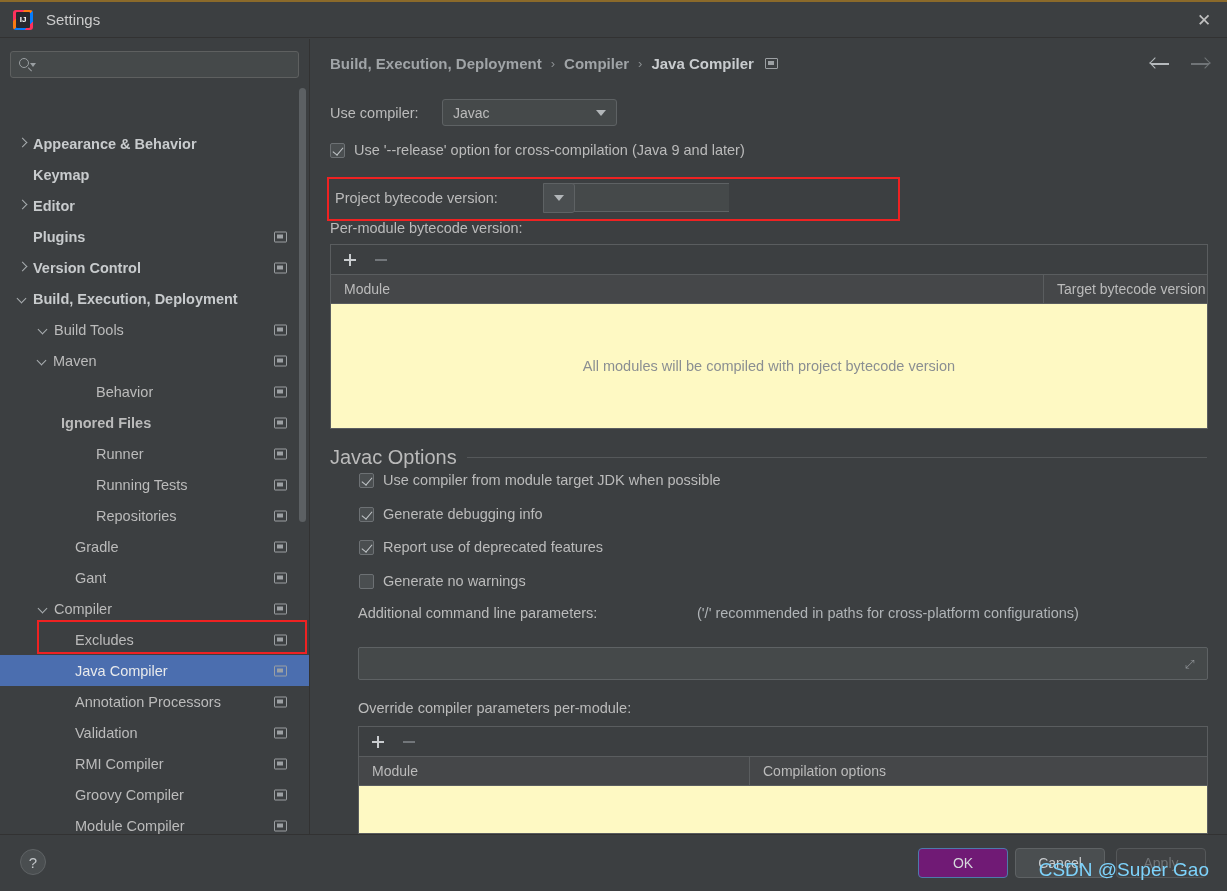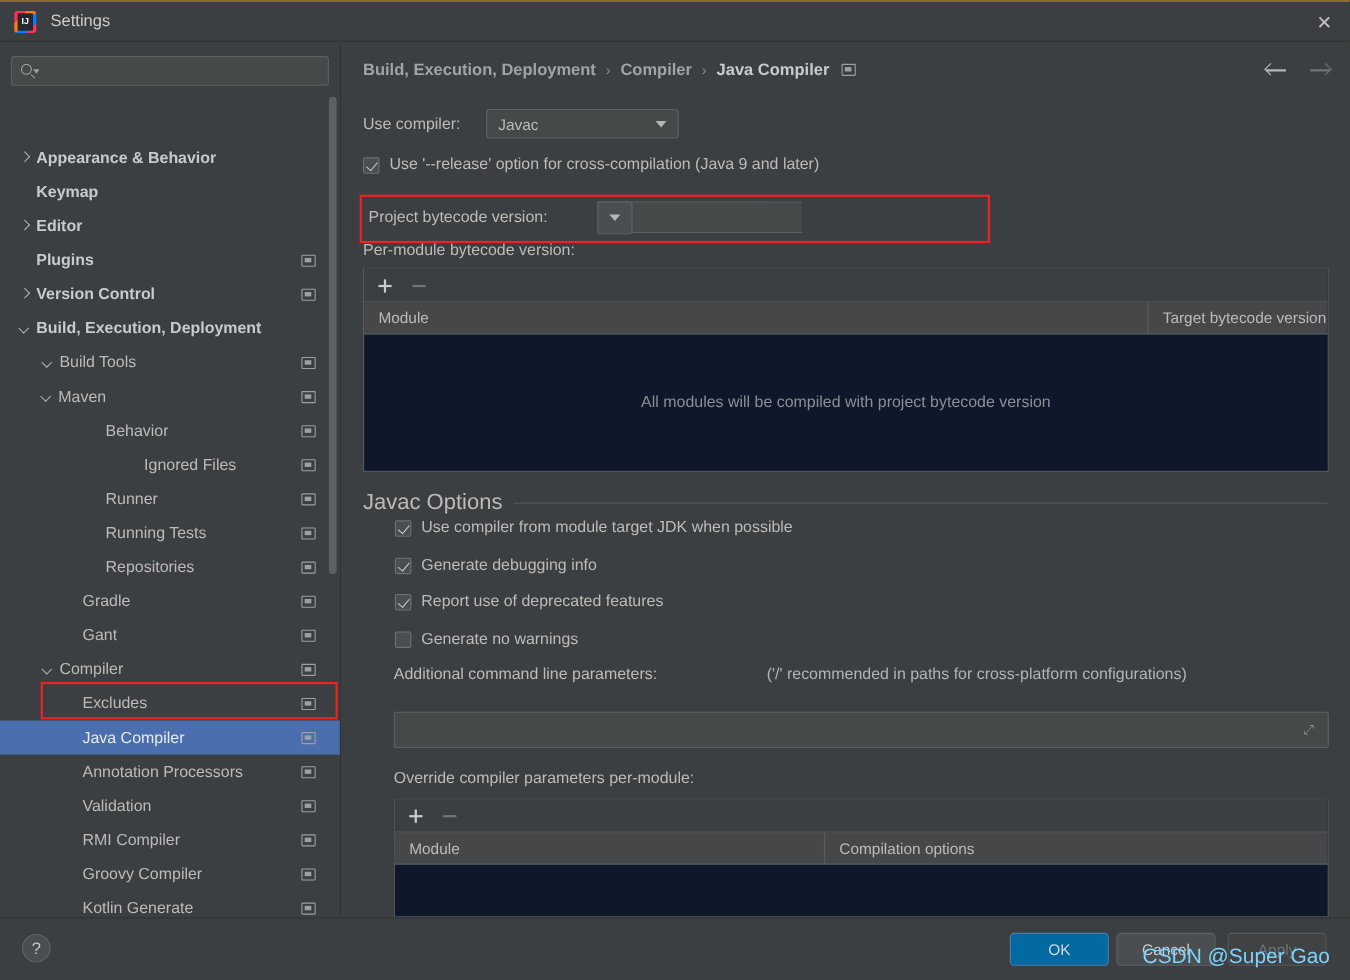--- a/index.html
+++ b/index.html
@@ -338,21 +338,21 @@
     width: 5px; height: 9px;
     border-right: 1.8px solid #c4c8cb;
     border-bottom: 1.8px solid #c4c8cb;
     transform: rotate(40deg);
   }
 
   
   .tbl {
     position: absolute;
     border: 1px solid #5a5d5f;
-    background: #0f172a;
+    background: #fef9c3;
   }
   .tbl-toolbar {
     height: 30px;
     border-bottom: 1px solid #5a5d5f;
     display: flex; align-items: center;
     background: #3c3f41;
     padding-left: 12px;
     gap: 18px;
   }
   .tb-plus {
@@ -455,21 +455,21 @@
   .btn {
     position: absolute;
     height: 30px;
     border-radius: 4px;
     display: flex; align-items: center; justify-content: center;
     font-size: 14px;
   }
   .btn.ok {
     right: 219px; top: 13px;
     width: 90px;
-    background: #0369a1;
+    background: #701a75;
     border: 1px solid #4d7aab;
     color: #d5d8db;
   }
   .btn.cancel {
     right: 122px; top: 13px;
     width: 90px;
     background: #4a4e50;
     border: 1px solid #5e6264;
     color: #c7cacd;
   }
@@ -550,21 +550,21 @@
         <div class="tree-item" style="padding-left: 36px;">
           <span class="chev down"></span>
           <span class="tree-label">Maven</span>
           <span class="proj-ico"></span>
         </div>
         <div class="tree-item" style="padding-left: 79px;">
           <span class="chev"></span>
           <span class="tree-label">Behavior</span>
           <span class="proj-ico"></span>
         </div>
-        <div class="tree-item" style="padding-left: 114px;">
+        <div class="tree-item" style="padding-left: 44px; font-weight: bold;">
           <span class="chev"></span>
           <span class="tree-label">Ignored Files</span>
           <span class="proj-ico"></span>
         </div>
         <div class="tree-item" style="padding-left: 79px;">
           <span class="chev"></span>
           <span class="tree-label">Runner</span>
           <span class="proj-ico"></span>
         </div>
         <div class="tree-item" style="padding-left: 79px;">
@@ -617,21 +617,21 @@
           <span class="tree-label">RMI Compiler</span>
           <span class="proj-ico"></span>
         </div>
         <div class="tree-item" style="padding-left: 58px;">
           <span class="chev"></span>
           <span class="tree-label">Groovy Compiler</span>
           <span class="proj-ico"></span>
         </div>
         <div class="tree-item" style="padding-left: 58px;">
           <span class="chev"></span>
-          <span class="tree-label">Kotlin Generate</span>
+          <span class="tree-label">Module Compiler</span>
           <span class="proj-ico"></span>
         </div>
         <div class="tree-item" style="padding-left: 37px;">
           <span class="chev right"></span>
           <span class="tree-label">Debugger</span>
         </div>
       </div>
   </div>
 
   <div class="main">

